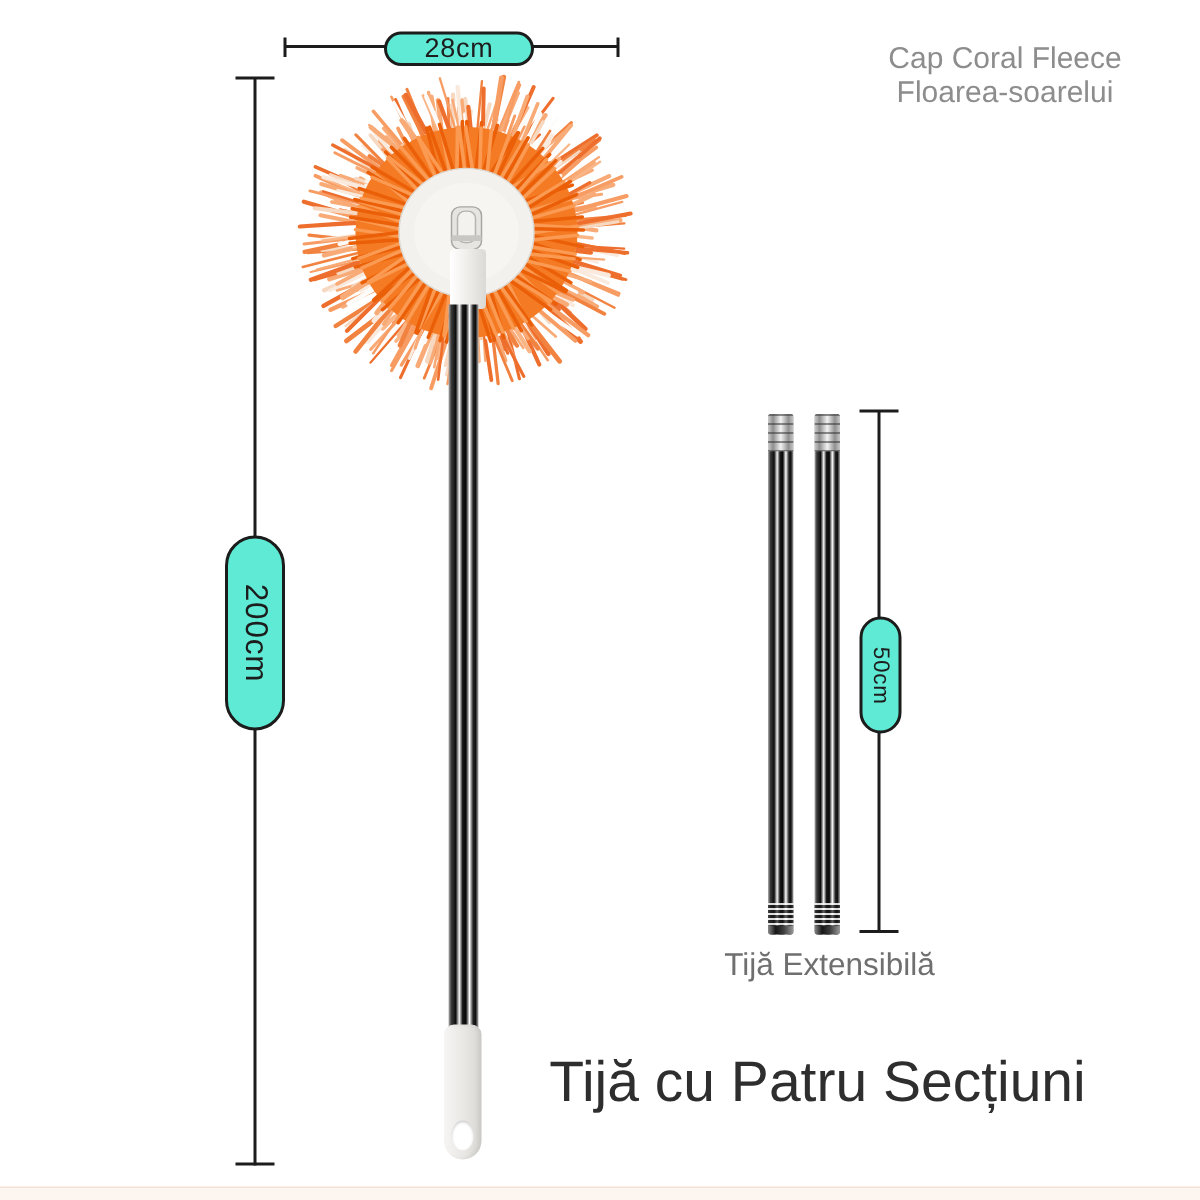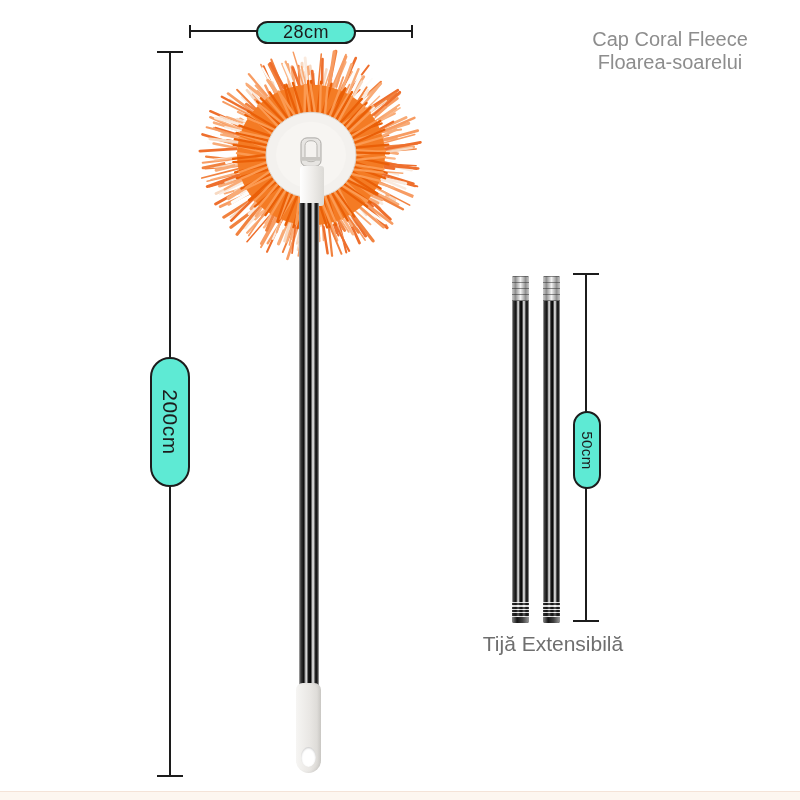--- a/index.html
+++ b/index.html
@@ -701,15 +701,16 @@
   <div class="dline" style="left:573px;top:620px;width:26px;height:2px"></div>
   <div class="pill pill-v" style="left:573px;top:411px;width:28px;height:78px;font-size:15px;border-radius:14px">
     <span class="vtext">50cm</span>
   </div>
 
   <div class="abs head-caption">
     <div>Cap Coral Fleece</div>
     <div>Floarea-soarelui</div>
   </div>
   <div class="abs pole-caption">Tijă Extensibilă</div>
+  <div class="abs bottom-title">Tijă cu Patru Secțiuni</div>
 
   <div class="abs bottom-strip"></div>
 </div>
 
 </body></html>

